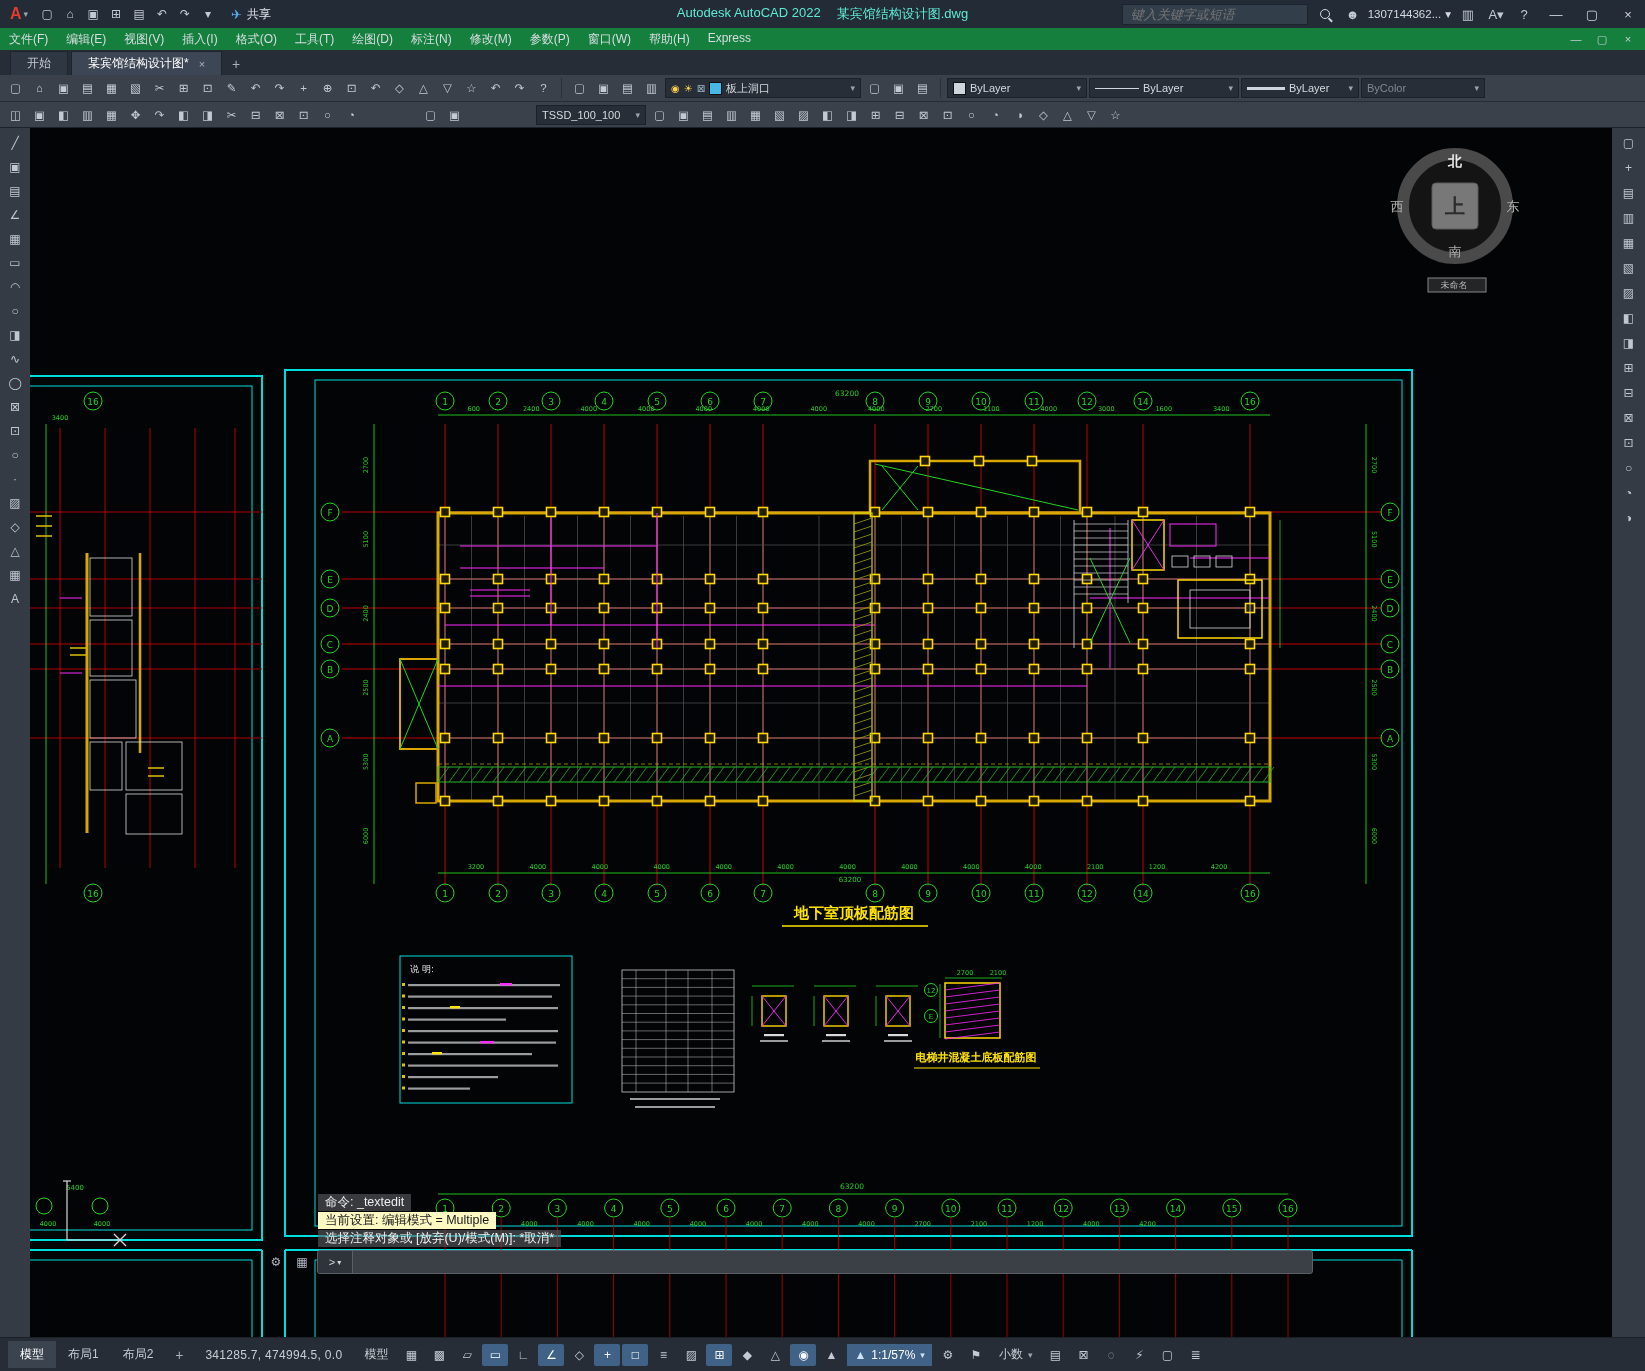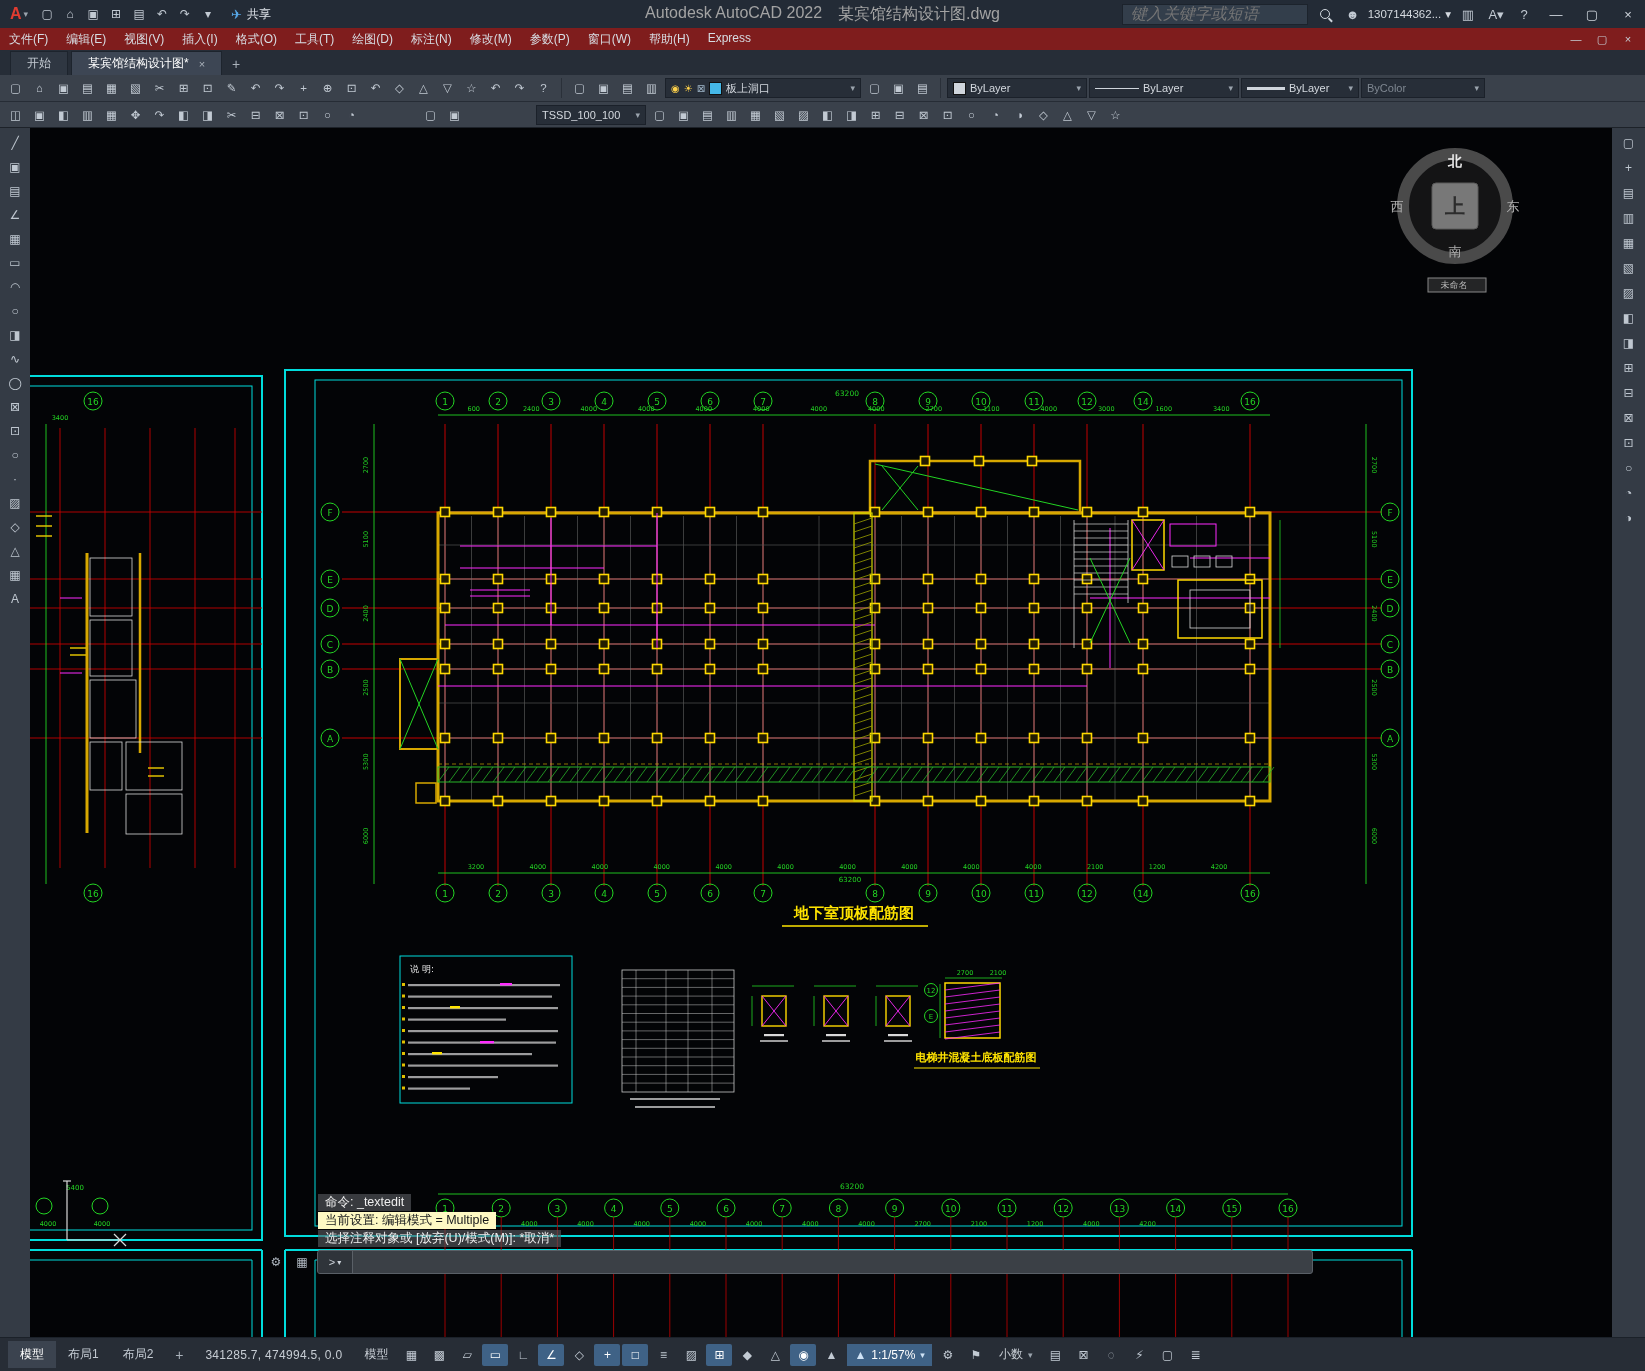--- a/index.html
+++ b/index.html
@@ -7,31 +7,31 @@
   #app{position:relative;width:1645px;height:1371px;overflow:hidden;background:#05070a;user-select:none;}
 
   
   #titlebar{position:absolute;top:0;left:0;width:1645px;height:28px;background:#232b36;display:flex;align-items:center;color:#cfd5dc;}
   .tb-left{display:flex;align-items:center;gap:2px;padding-left:4px;}
   .logo{display:flex;align-items:center;gap:2px;padding:0 6px;color:#e03c31;font-weight:bold;font-size:16px;}
   .logo .dd{color:#9aa3ad;font-size:9px;}
   .qicon{width:22px;height:22px;display:flex;align-items:center;justify-content:center;color:#c2cad3;font-size:12px;border-radius:2px;}
   .share{display:flex;align-items:center;gap:5px;margin-left:10px;font-size:12px;color:#dfe4ea;}
   .share .pl{color:#57a8e8;font-size:13px;}
-  .tb-title{position:absolute;left:50%;transform:translateX(-50%);font-size:16px;color:#a3a3a3;display:flex;gap:16px;white-space:nowrap;}
+  .tb-title{position:absolute;left:50%;transform:translateX(-50%);font-size:13px;color:#5eead4;display:flex;gap:16px;white-space:nowrap;}
   .tb-right{margin-left:auto;display:flex;align-items:center;gap:6px;padding-right:2px;}
   .search{display:flex;align-items:center;background:#333e4b;border:1px solid #1c232c;width:172px;height:19px;padding:0 6px;gap:4px;}
-  .search input{flex:1;background:transparent;border:0;color:#aeb6c0;font-size:16px;font-style:italic;outline:none;font-family:inherit;}
+  .search input{flex:1;background:transparent;border:0;color:#aeb6c0;font-size:13px;font-style:italic;outline:none;font-family:inherit;}
   .mag{width:8px;height:8px;border:1.5px solid #cfd6dd;border-radius:50%;position:relative;flex:none;}
   .mag::after{content:"";position:absolute;width:5px;height:1.5px;background:#cfd6dd;transform:rotate(45deg);right:-4px;bottom:-2px;}
   .acct{display:flex;align-items:center;gap:4px;font-size:11.5px;color:#d5dae0;}
   .ticon{width:22px;height:22px;display:flex;align-items:center;justify-content:center;color:#c2cad3;font-size:13px;}
   .winbtn{width:30px;height:28px;display:flex;align-items:center;justify-content:center;font-size:13px;color:#cfd5dc;}
 
-  #menubar{position:absolute;top:28px;left:0;width:1645px;height:22px;background:#7f1d1d;display:flex;align-items:center;color:#d7dce2;font-size:12px;}
+  #menubar{position:absolute;top:28px;left:0;width:1645px;height:22px;background:#15803d;display:flex;align-items:center;color:#d7dce2;font-size:12px;}
   .menu-item{padding:2px 9px;}
   .mwin{margin-left:auto;display:flex;padding-right:4px;}
   .mwinbtn{width:26px;height:19px;display:flex;align-items:center;justify-content:center;font-size:11px;color:#c7cdd4;}
 
   #tabbar{position:absolute;top:50px;left:0;width:1645px;height:25px;background:#262d37;display:flex;align-items:flex-end;padding-left:10px;gap:3px;}
   .ftab{height:23px;display:flex;align-items:center;padding:0 16px;background:#2f3742;color:#c3cad2;font-size:12px;border:1px solid #1d242d;border-bottom:0;}
   .ftab.active{background:#3d4654;color:#fff;}
   .tab-close{margin-left:10px;font-size:11px;color:#aab2bb;}
   .newtab{width:22px;height:23px;display:flex;align-items:center;justify-content:center;color:#aab2bb;font-size:14px;}
 

